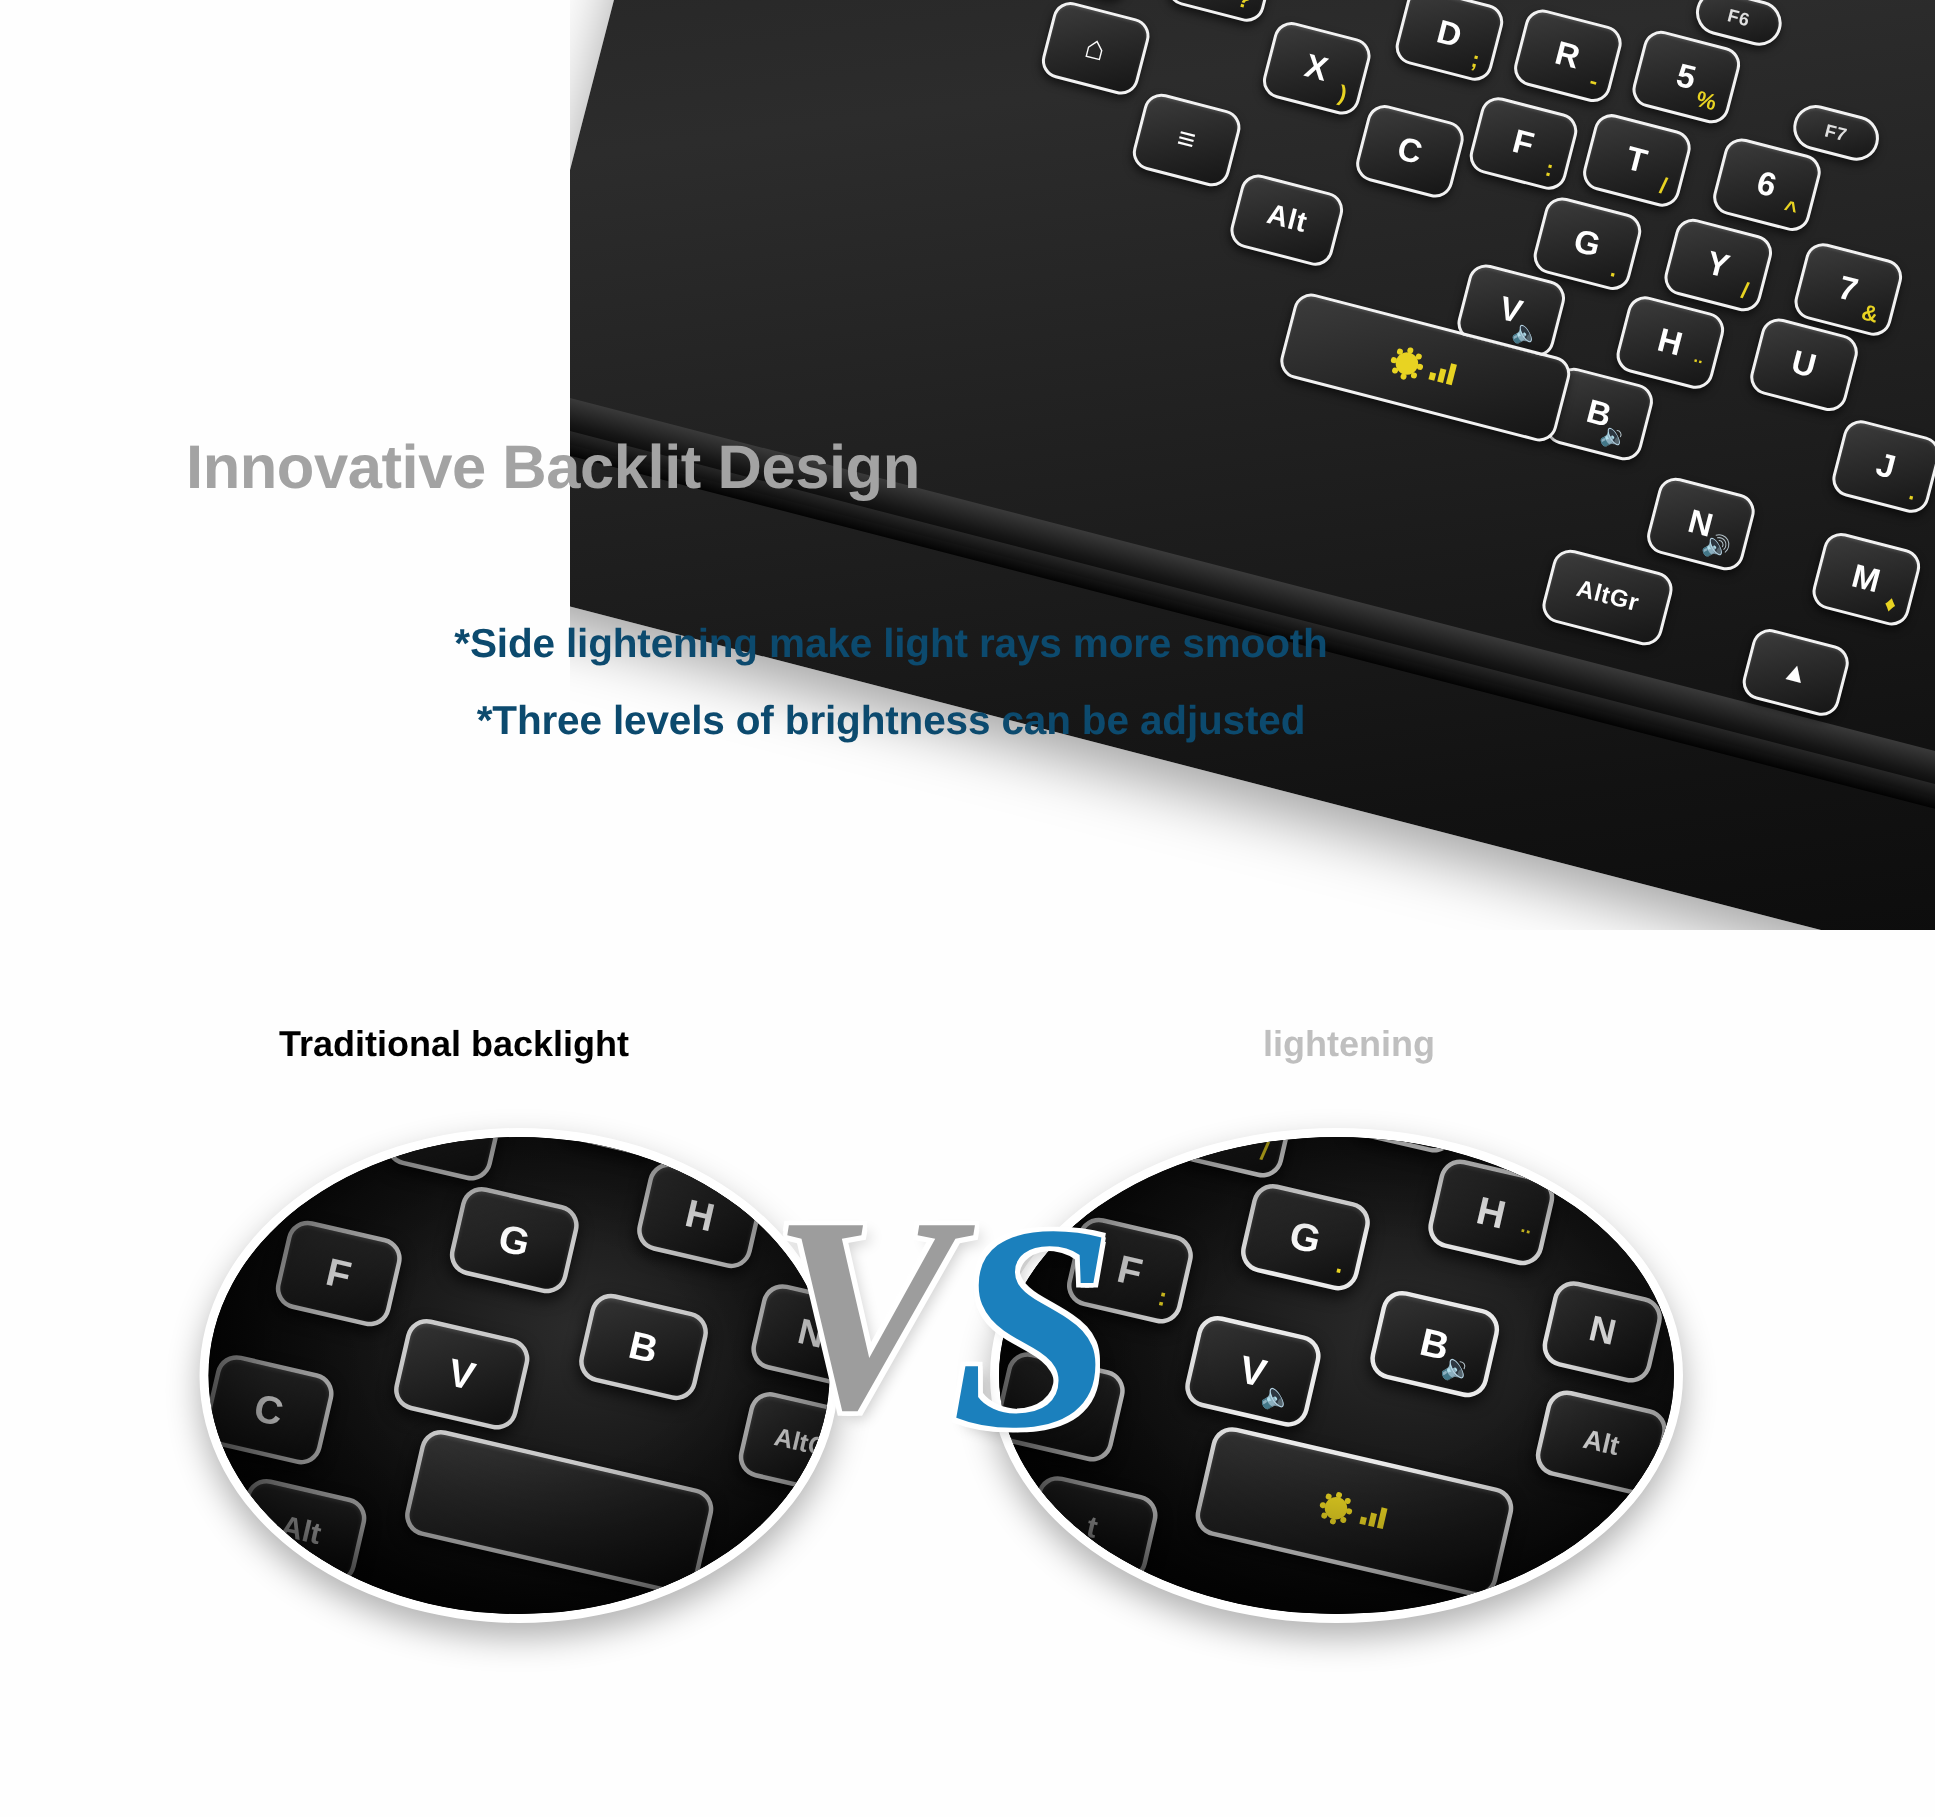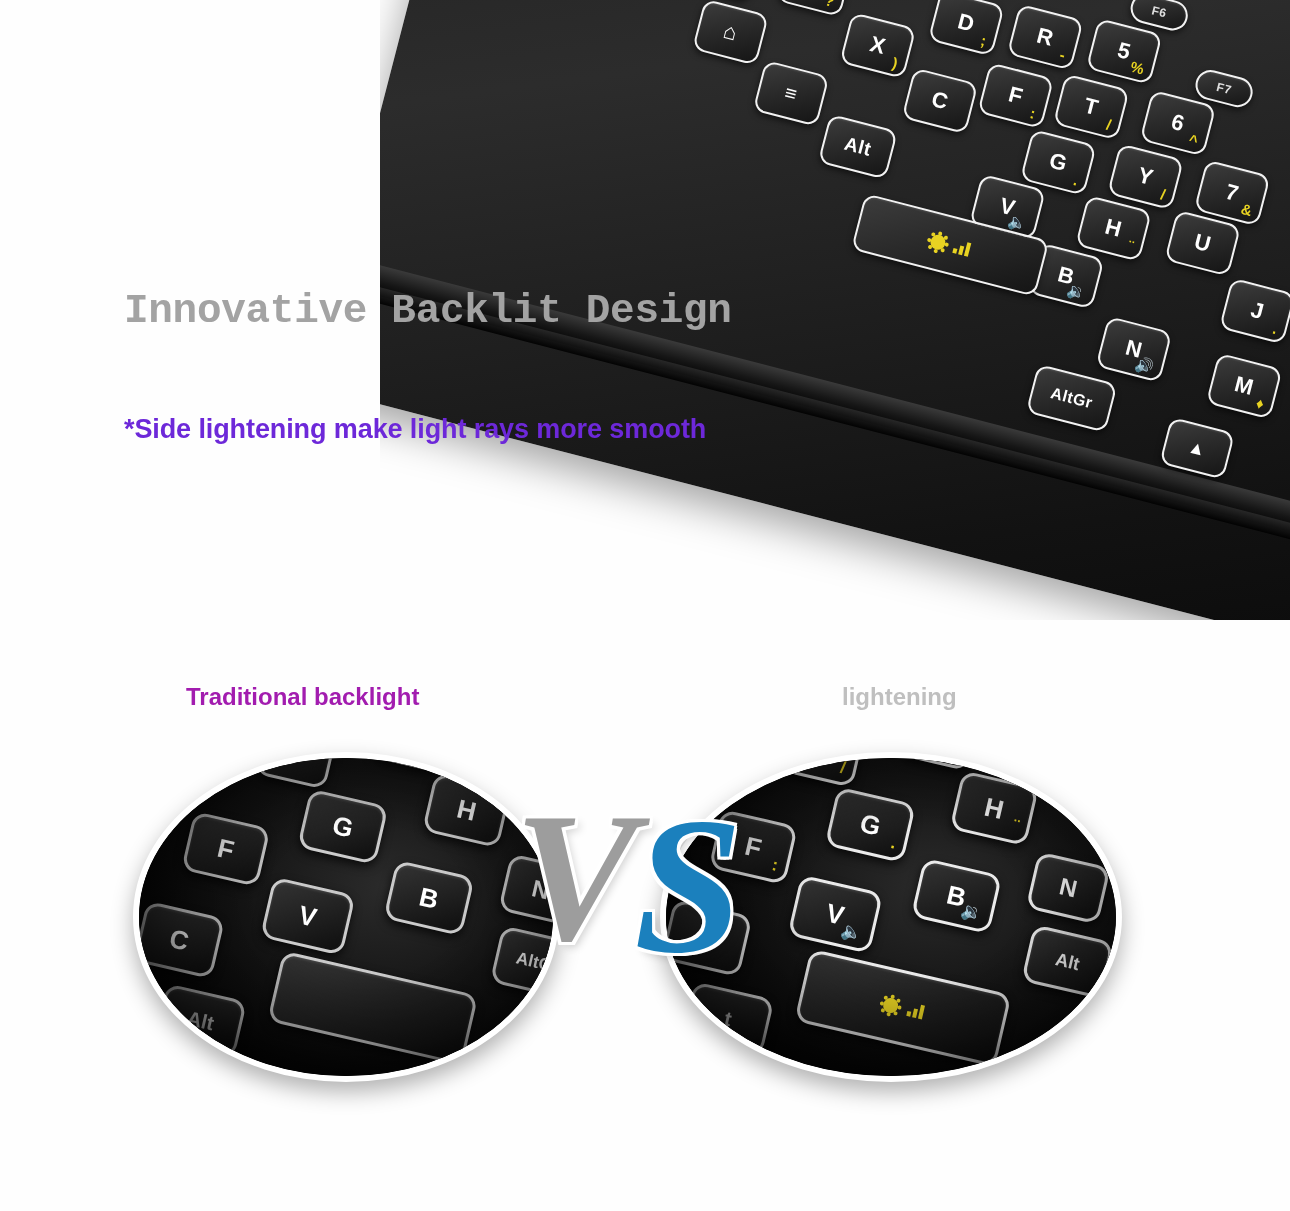--- a/index.html
+++ b/index.html
@@ -113,46 +113,46 @@
   
   .heading {
     position: absolute;
     left: 124px;
     top: 288px;
     font-size: 41px;
     font-weight: 700;
     color: #a3a3a3;
     letter-spacing: -0.3px;
     white-space: nowrap;
-    font-family: Liberation Mono, monospace;
   }
   .bullets {
     position: absolute;
     left: 124px;
     top: 404px;
     width: 940px;
   }
   .bullet {
     font-size: 27px;
     font-weight: 700;
-    color: #6d28d9;
+    color: #0c4a6e;
     line-height: 51px;
     letter-spacing: -0.1px;
     white-space: nowrap;
+    text-align: center;
   }
 
   
   .cmp-label {
     position: absolute;
     top: 683px;
     font-size: 24px;
     font-weight: 700;
     white-space: nowrap;
   }
-  .cmp-label.left  { left: 186px; color: #a21caf; }
+  .cmp-label.left  { left: 186px; color: #000000; }
   .cmp-label.right { left: 842px; color: #bfbfbf; }
 
   
   .oval {
     position: absolute;
     top: 752px;
     width: 426px;
     height: 330px;
     border-radius: 50%;
     border: 6px solid #ffffff;
@@ -386,20 +386,21 @@
             <i></i>
           </span>
         </div>
       </div>
   </div>
 
   <div class="heading">Innovative Backlit Design</div>
 
   <div class="bullets">
     <div class="bullet">*Side lightening make light rays more smooth</div>
+    <div class="bullet">*Three levels of brightness can be adjusted</div>
   </div>
 
   <div class="cmp-label left">Traditional backlight</div>
   <div class="cmp-label right">lightening</div>
 
   <div class="oval left">
     <div class="oval-inner">
       <div class="oval-bg"></div>
       <div class="zoom-keyplane" id="left-keys">
           <div class="zkey" style="left: 250px; top: 20px; width: 72px; height: 58px; font-size: 24px;"></div>

